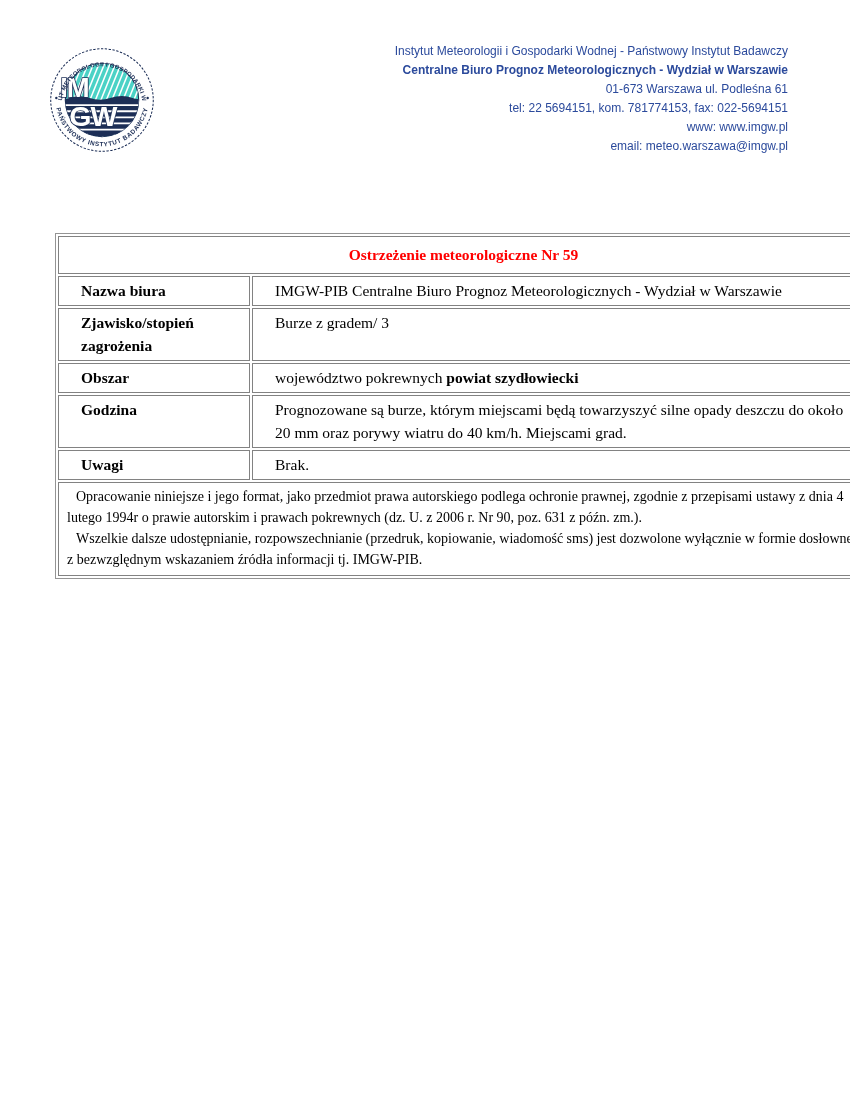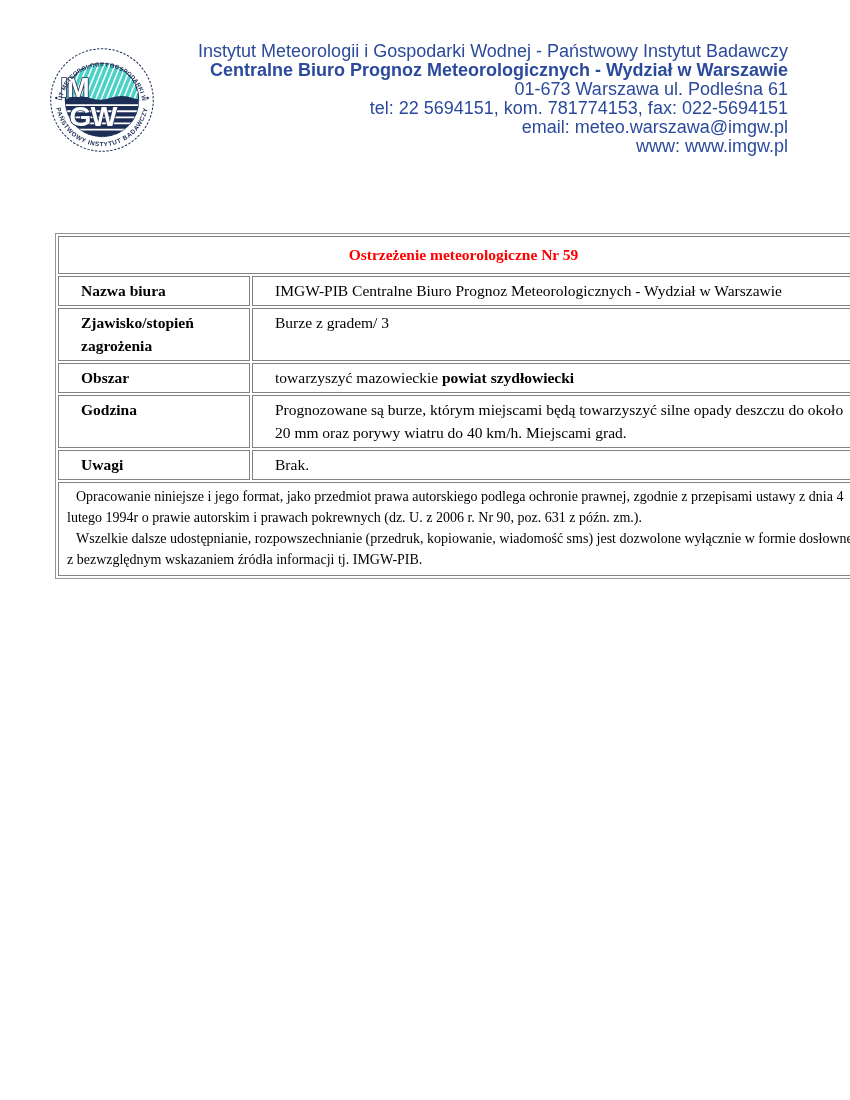--- a/index.html
+++ b/index.html
@@ -3,21 +3,21 @@
 <meta charset="utf-8">
 <style>
   * { box-sizing: border-box; margin: 0; padding: 0; }
   html, body { width: 850px; height: 1100px; background: #ffffff; }
   body { position: relative; font-family: "Liberation Serif", serif; color: #000; }
 
   
   .logo-wrap { position: absolute; left: 49px; top: 47px; width: 106px; height: 106px; }
   .header-block {
     position: absolute; top: 42px; right: 62px; text-align: right;
-    font-family: "Liberation Sans", sans-serif; font-size: 18px;
+    font-family: "Liberation Sans", sans-serif; font-size: 12px;
     line-height: 19px; color: #2b4a9c;
   }
   .header-block .bold { font-weight: bold; }
 
   
   table.warning {
     position: absolute; left: 55px; top: 233px; width: 817px;
     border-collapse: separate; border-spacing: 2px;
     border: 1px solid #949494; background: #ffffff;
   }
@@ -96,43 +96,43 @@
     <circle cx="7.2" cy="50" r="1.2" fill="#1c2e56"></circle>
     <circle cx="96.8" cy="50" r="1.2" fill="#1c2e56"></circle>
   </svg>
 </div>
 
 <div class="header-block">
   <div>Instytut Meteorologii i Gospodarki Wodnej - Państwowy Instytut Badawczy</div>
   <div class="bold">Centralne Biuro Prognoz Meteorologicznych - Wydział w Warszawie</div>
   <div>01-673 Warszawa ul. Podleśna 61</div>
   <div>tel: 22 5694151, kom. 781774153, fax: 022-5694151</div>
+  <div>www: www.imgw.pl</div>
   <div>email: meteo.warszawa@imgw.pl</div>
-  <div>www: www.imgw.pl</div>
 </div>
 
 <table class="warning">
   <tbody>
       <tr>
     <td class="title-cell" colspan="2">Ostrzeżenie meteorologiczne Nr 59</td>
   </tr>
 
   <tr>
     <td class="label-cell">Nazwa biura</td>
     <td class="value-cell">IMGW-PIB Centralne Biuro Prognoz Meteorologicznych - Wydział w Warszawie</td>
   </tr>
 
   <tr>
     <td class="label-cell">Zjawisko/stopień zagrożenia</td>
     <td class="value-cell">Burze z gradem/ 3</td>
   </tr>
 
   <tr>
     <td class="label-cell">Obszar</td>
-    <td class="value-cell"><span>towarzyszyć mazowieckie </span><b>powiat szydłowiecki</b></td>
+    <td class="value-cell"><span>województwo pokrewnych </span><b>powiat szydłowiecki</b></td>
   </tr>
 
 
   <tr>
     <td class="label-cell">Godzina</td>
     <td class="value-cell">Prognozowane są burze, którym miejscami będą towarzyszyć silne opady deszczu do około 20 mm oraz porywy wiatru do 40 km/h. Miejscami grad.</td>
   </tr>
 
 
   <tr>

